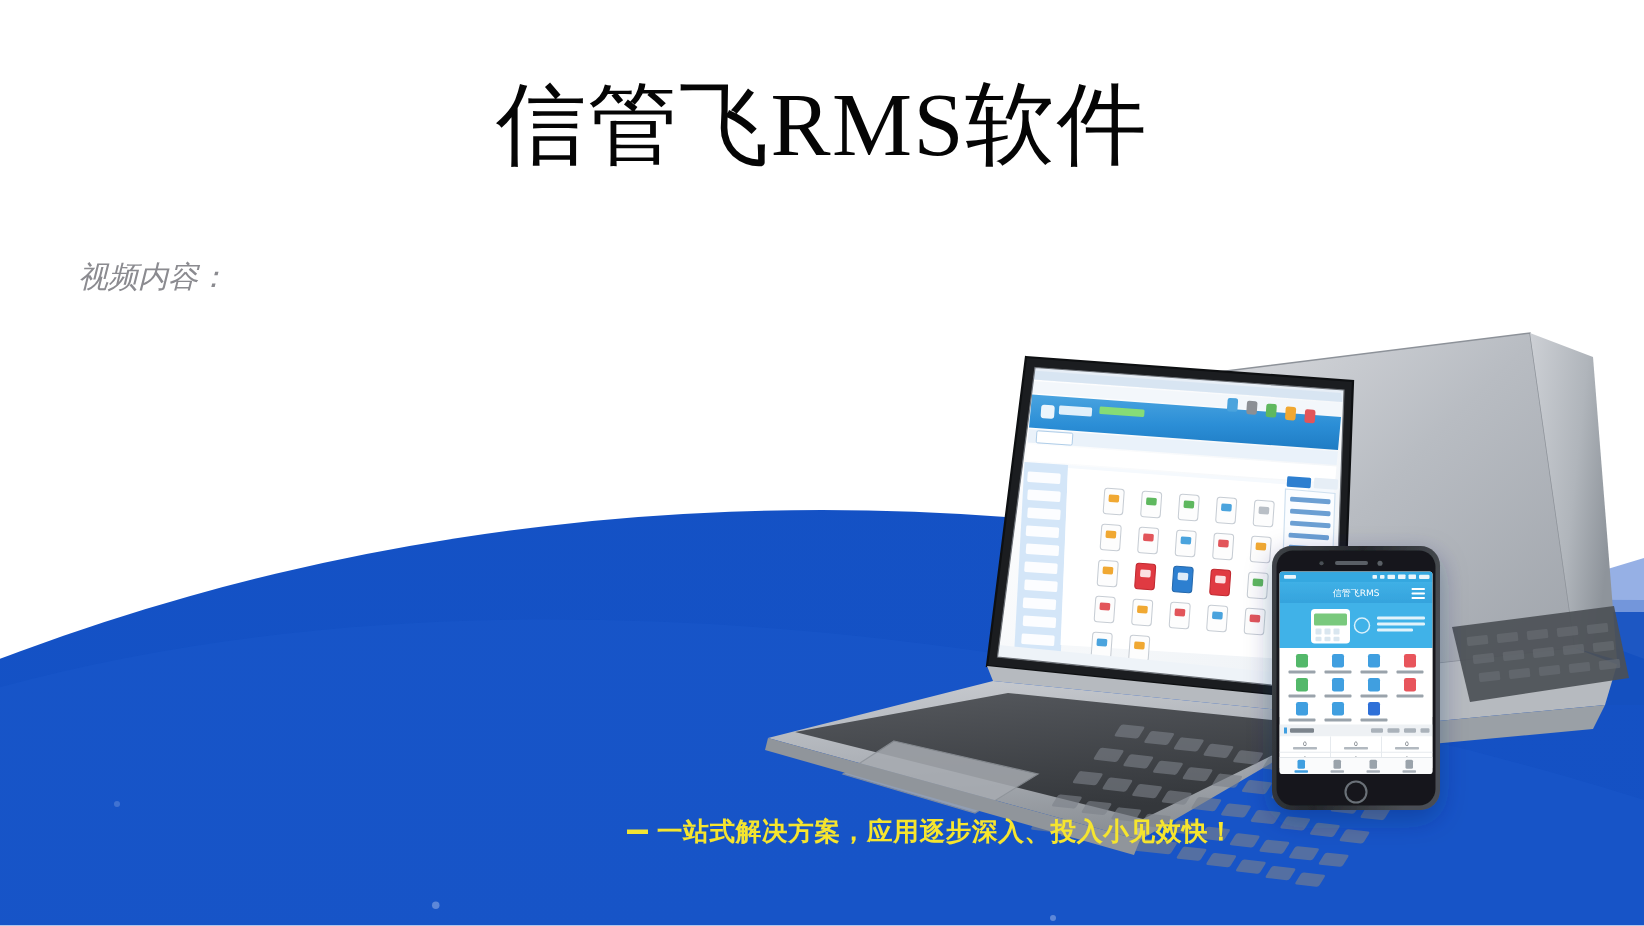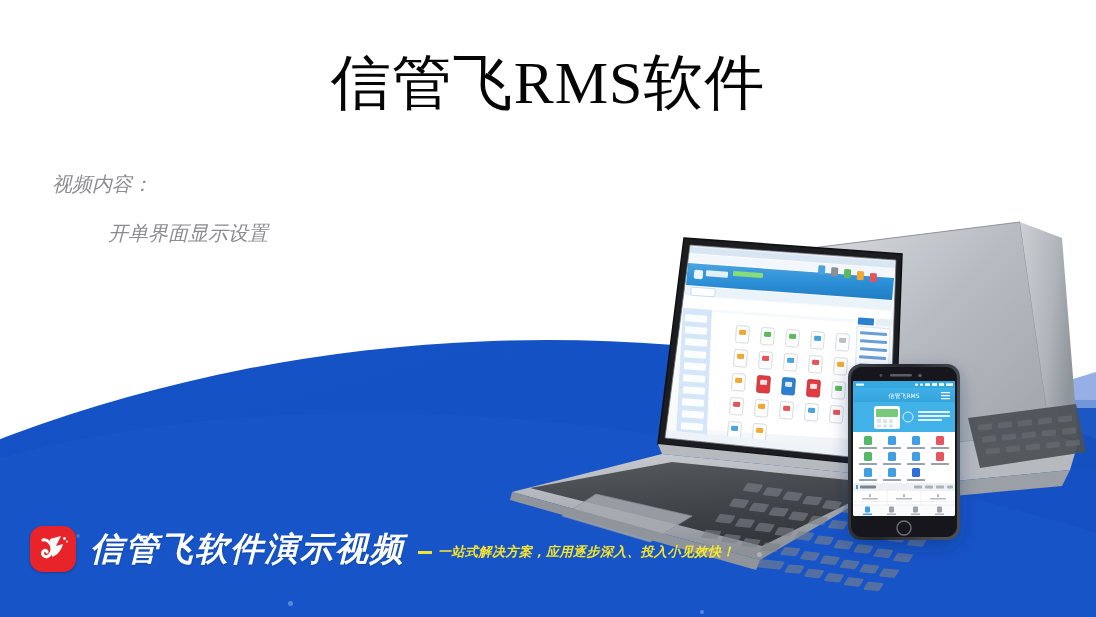--- a/index.html
+++ b/index.html
@@ -86,22 +86,21 @@
   }
   .tag-dash {
     width:14px; height:3px;
     background:#f2e432;
     margin-right:6px;
     flex:0 0 auto;
   }
   .tagline {
     font-family:"DejaVu Sans","Liberation Sans",sans-serif;
     font-weight:bold;
-    font-style:italic;
-    font-size:13px;
+    font-size:17px;
     letter-spacing:.5px;
     color:#f6e52e;
     white-space:nowrap;
   }
 
   
   #devices { position:absolute; left:0; top:0; width:1096px; height:617px; }
 
   .dot { position:absolute; border-radius:50%; background:rgba(255,255,255,.30); }
 </style>
@@ -587,33 +586,21 @@
 
   <span class="dot" style="left:288px;top:601px;width:5px;height:5px;"></span>
   <span class="dot" style="left:757px;top:552px;width:5px;height:5px;"></span>
   <span class="dot" style="left:700px;top:610px;width:4px;height:4px;"></span>
   <span class="dot" style="left:76px;top:534px;width:4px;height:4px;opacity:.6;"></span>
 
   <div id="title">信管飞RMS软件</div>
 
   <div id="subtitle">
     <span>视频内容：</span>
-    <span class="ln2">开单界面显示设置</span>
   </div>
 
-  <div id="banner">
-    <span class="logo-mark">
-      <svg class="bird" viewBox="0 0 46 46">
-        <path d="M13 14 C13 14, 16 13, 19 16 C22 19, 23 23, 21 27 C19 31, 15 32, 13 29 C12 27.5, 12.5 25, 14.5 24.5 C16 24.1, 17 25, 17 26" fill="none" stroke="#ffffff" stroke-width="3.1" stroke-linecap="round"></path>
-        <path d="M20 13 L31 10 L26 20 L33 18 C33 18, 31 28, 22 31" fill="#ffffff"></path>
-        <circle cx="34.5" cy="12.5" r="1.4" fill="#ffffff"></circle>
-        <circle cx="37" cy="15.5" r="1" fill="#ffffff"></circle>
-      </svg>
-    </span>
-    <span class="brand-text">信管飞软件演示视频</span>
-  </div>
 
   <div id="tagline-wrap">
     <span class="tag-dash"></span>
     <span class="tagline">一站式解决方案，应用逐步深入、投入小见效快！</span>
   </div>
 
 </div>
 
 </body></html>

